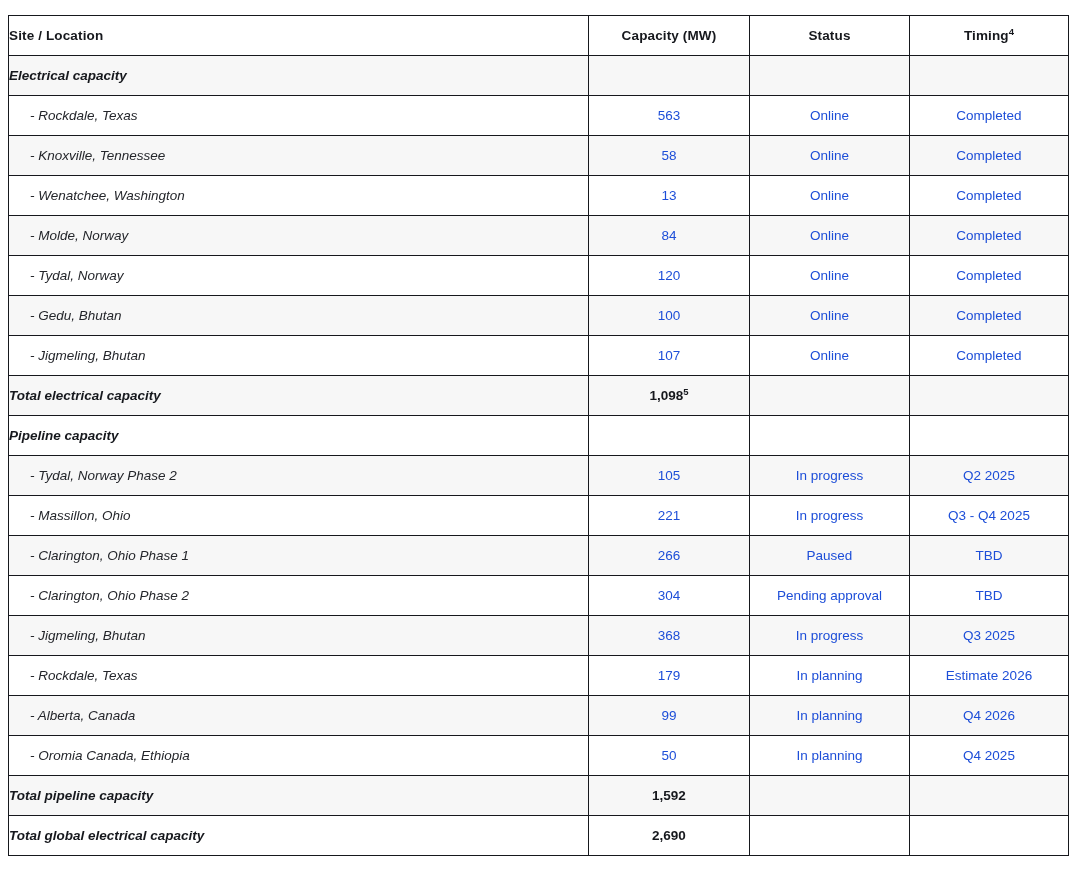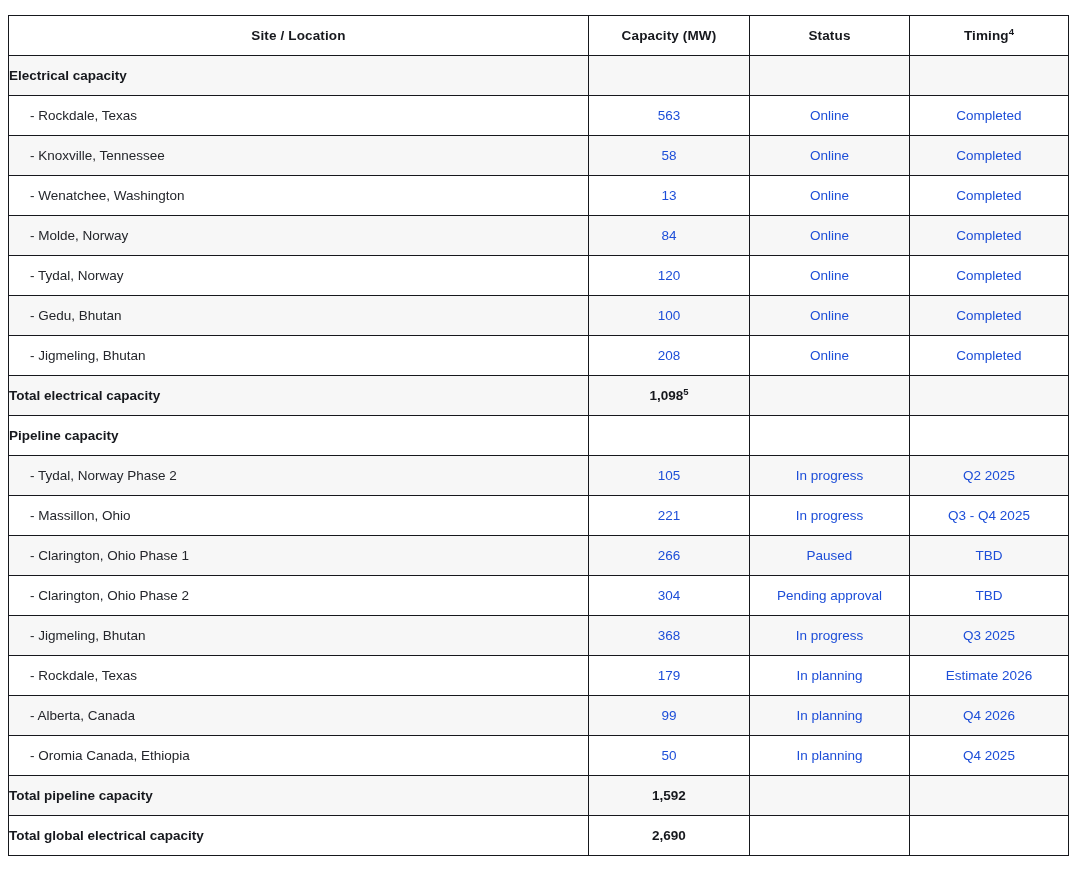--- a/index.html
+++ b/index.html
@@ -45,29 +45,30 @@
     white-space: nowrap;
   }
   thead th {
     background: #ffffff;
     font-weight: bold;
     font-size: 13.5px;
     color: #16181d;
     letter-spacing: 0.01em;
   }
   th.h-site {
-    text-align: center;
+    text-align: left;
     padding-left: 11px;
   }
   th.h-center { text-align: center; }
 
   td.cell-site {
     text-align: left;
     padding-left: 11px;
     color: #24262b;
+    font-style: italic;
   }
   td.cell-site.indent {
     padding-left: 21px;
   }
   td.cell-center {
     text-align: center;
     color: #1d4ed8;
   }
   tr.stripe td { background: #f7f7f7; }
   tr.plain  td { background: #ffffff; }
@@ -144,21 +145,21 @@
           <td class="cell-center">Completed</td>
         </tr>
         <tr class="stripe item">
           <td class="cell-site indent">- Gedu, Bhutan</td>
           <td class="cell-center">100</td>
           <td class="cell-center">Online</td>
           <td class="cell-center">Completed</td>
         </tr>
         <tr class="plain item">
           <td class="cell-site indent">- Jigmeling, Bhutan</td>
-          <td class="cell-center">208</td>
+          <td class="cell-center">107</td>
           <td class="cell-center">Online</td>
           <td class="cell-center">Completed</td>
         </tr>
         <tr class="stripe total">
           <td class="cell-site">Total electrical capacity</td>
           <td class="cell-center">1,098<sup class="footnote-marker">5</sup></td>
           <td class="cell-center"></td>
           <td class="cell-center"></td>
         </tr>
         <tr class="plain section">

